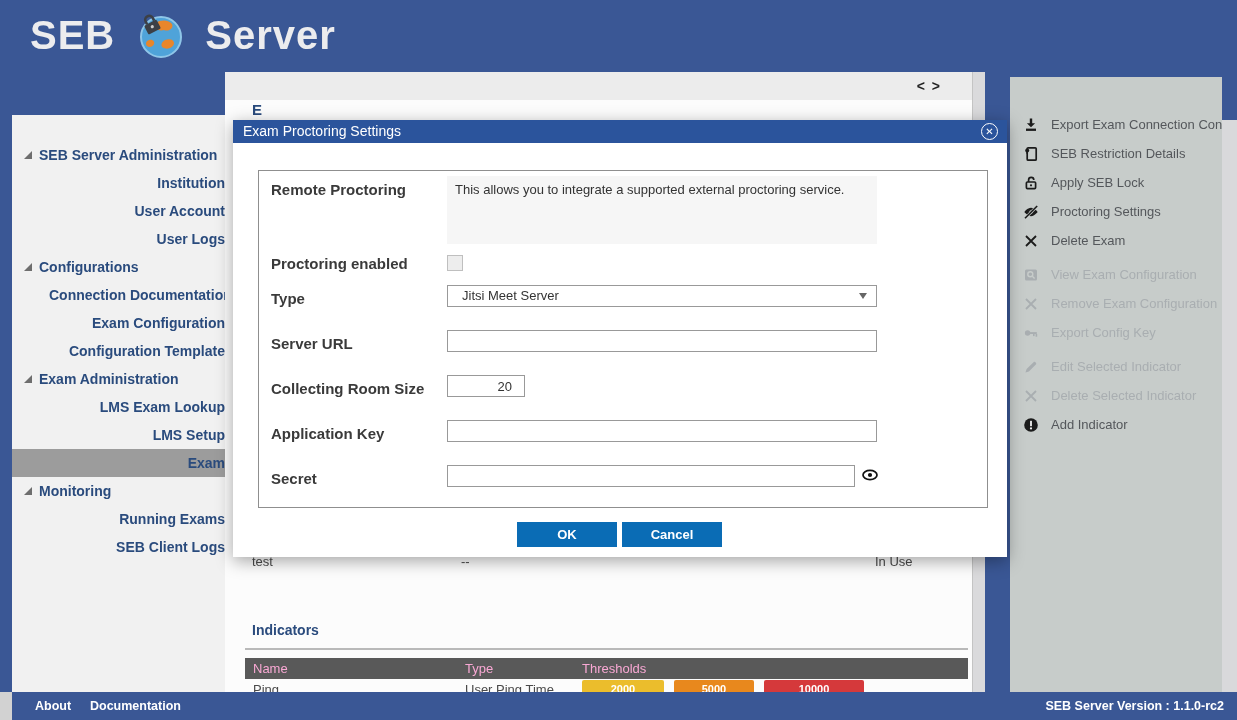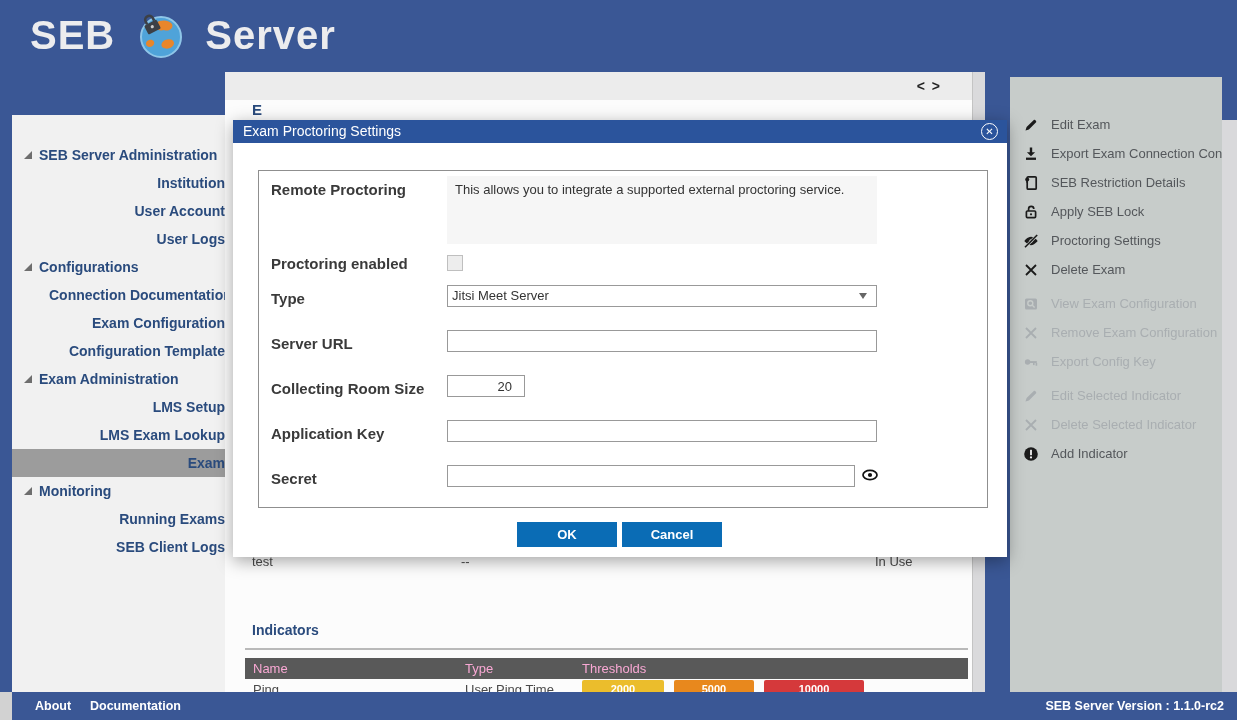--- a/index.html
+++ b/index.html
@@ -55,21 +55,21 @@
   .action-gap { height:5px; }
 
   
   .modal { position:absolute; left:233px; top:120px; width:774px; height:437px; background:#FFFFFF; box-shadow:0 4px 16px rgba(0,0,0,0.35); z-index:10; }
   .modal-titlebar { position:absolute; left:0; top:0; right:0; height:23px; background:#2B549C; color:#FFF; font-size:14px; line-height:23px; padding-left:10px; }
   .modal-close { position:absolute; right:9px; top:3px; width:17px; height:17px; border:1px solid #FFF; border-radius:50%; color:#FFF; font-size:10px; line-height:15px; text-align:center; cursor:pointer; }
   .modal-panel { position:absolute; left:25px; top:50px; width:730px; height:338px; border:1px solid #8F8F8F; }
   .f-label { position:absolute; left:12px; font-size:15px; font-weight:bold; color:#3A3A3A; }
   .f-info { position:absolute; left:188px; top:5px; width:430px; height:68px; background:#F6F6F6; font-size:13px; color:#333; padding:6px 8px; }
   .f-checkbox { position:absolute; left:188px; top:84px; width:16px; height:16px; background:#EDEDED; border:1px solid #BFBFBF; }
-  .f-select { position:absolute; left:188px; top:114px; width:430px; height:22px; border:1px solid #999; background:#FFF; font-size:13px; color:#333; line-height:20px; padding-left:4px; cursor:pointer; }
+  .f-select { position:absolute; left:188px; top:114px; width:430px; height:22px; border:1px solid #999; background:#FFF; font-size:13px; color:#333; line-height:20px; padding-left:14px; cursor:pointer; }
   .f-select .arrow { position:absolute; right:9px; top:7px; width:0; height:0; border-left:4px solid transparent; border-right:4px solid transparent; border-top:6px solid #666; }
   .f-input { position:absolute; border:1px solid #999; background:#FFF; height:22px; font-size:13px; color:#333; padding:0 6px; font-family:"Liberation Sans", sans-serif; }
   .f-url   { left:188px; top:159px; width:430px; }
   .f-room  { left:188px; top:204px; width:78px; text-align:right; padding-right:12px; }
   .f-key   { left:188px; top:249px; width:430px; }
   .f-secret{ left:188px; top:294px; width:408px; }
   .eye-btn { position:absolute; left:602px; top:295px; width:18px; height:18px; cursor:pointer; color:#111; }
   .modal-buttons { position:absolute; left:0; top:402px; width:100%; height:26px; }
   .btn { position:absolute; top:0; width:100px; height:25px; background:#0A6CB5; color:#FFF; border:none; font-size:13px; font-weight:bold; font-family:"Liberation Sans", sans-serif; cursor:pointer; }
   .btn.ok { left:284px; }
@@ -113,22 +113,22 @@
   <div class="sidebar">
     <div class="nav-item section"><span class="tree-marker"></span><span>SEB Server Administration</span></div>
     <div class="nav-item child"><span>Institution</span></div>
     <div class="nav-item child"><span>User Account</span></div>
     <div class="nav-item child"><span>User Logs</span></div>
     <div class="nav-item section"><span class="tree-marker"></span><span>Configurations</span></div>
     <div class="nav-item child"><span>Connection Documentation</span></div>
     <div class="nav-item child"><span>Exam Configuration</span></div>
     <div class="nav-item child"><span>Configuration Template</span></div>
     <div class="nav-item section"><span class="tree-marker"></span><span>Exam Administration</span></div>
+    <div class="nav-item child"><span>LMS Exam Lookup</span></div>
     <div class="nav-item child"><span>LMS Setup</span></div>
-    <div class="nav-item child"><span>LMS Exam Lookup</span></div>
     <div class="nav-item child selected"><span>Exam</span></div>
     <div class="nav-item section"><span class="tree-marker"></span><span>Monitoring</span></div>
     <div class="nav-item child"><span>Running Exams</span></div>
     <div class="nav-item child"><span>SEB Client Logs</span></div>
   </div>
   <div class="sash">⋮</div>
 
   <div class="content">
     <div class="content-strip">
       <div class="nav-arrows">
@@ -161,28 +161,20 @@
       <span class="badge b2" style="background-color: rgb(213, 57, 59);">10000</span>
     </div>
 
     <div class="content-scrollbar"></div>
   </div>
 
   <div class="actions">
     <div class="action-item">
       <span class="aicon">
           <svg width="16" height="16" viewBox="0 0 16 16">
-            <path d="M2.5 13.5l1.1-3.4 7.2-7.2c.9-.9 3.2 1.4 2.3 2.3l-7.2 7.2-3.4 1.1z" fill="currentColor"></path>
-          </svg>
-        </span>
-      <span>Edit Exam</span>
-    </div>
-    <div class="action-item">
-      <span class="aicon">
-          <svg width="16" height="16" viewBox="0 0 16 16">
             <path d="M6.8 1.5h2.4v4.8h2.9L8 10.2 3.9 6.3h2.9V1.5z" fill="currentColor"></path>
             <rect x="3" y="11.6" width="10" height="2.3" fill="currentColor"></rect>
           </svg>
         </span>
       <span>Export Exam Connection Configura</span>
     </div>
     <div class="action-item">
       <span class="aicon">
           <svg width="16" height="16" viewBox="0 0 16 16">
             <rect x="4.2" y="1.8" width="9" height="12.4" rx="1" fill="none" stroke="currentColor" stroke-width="1.7"></rect>

